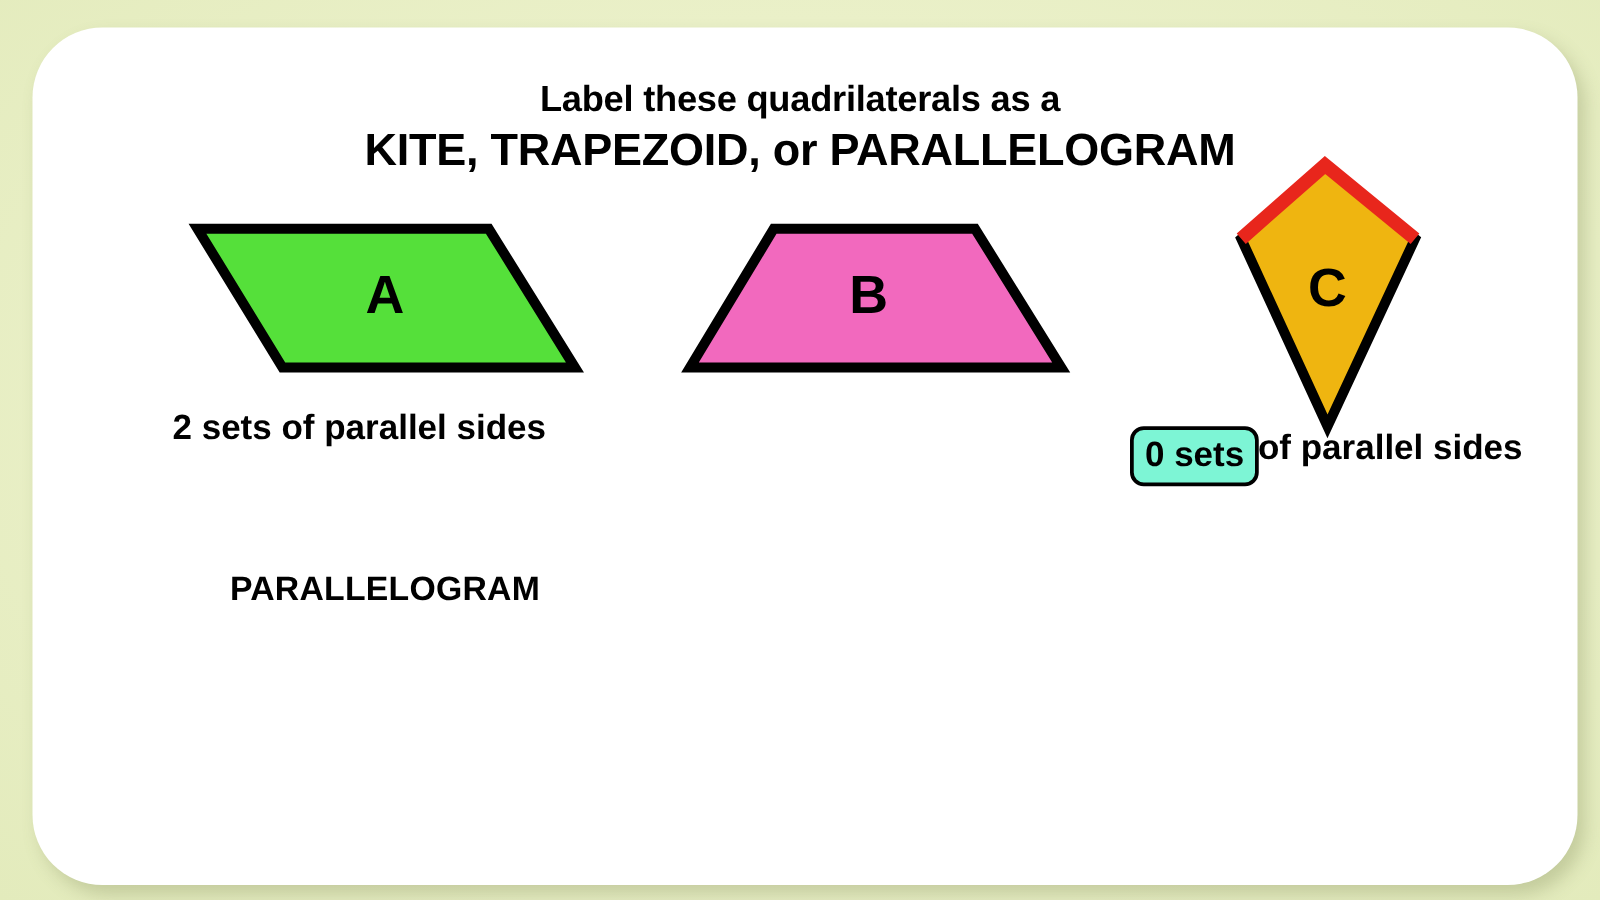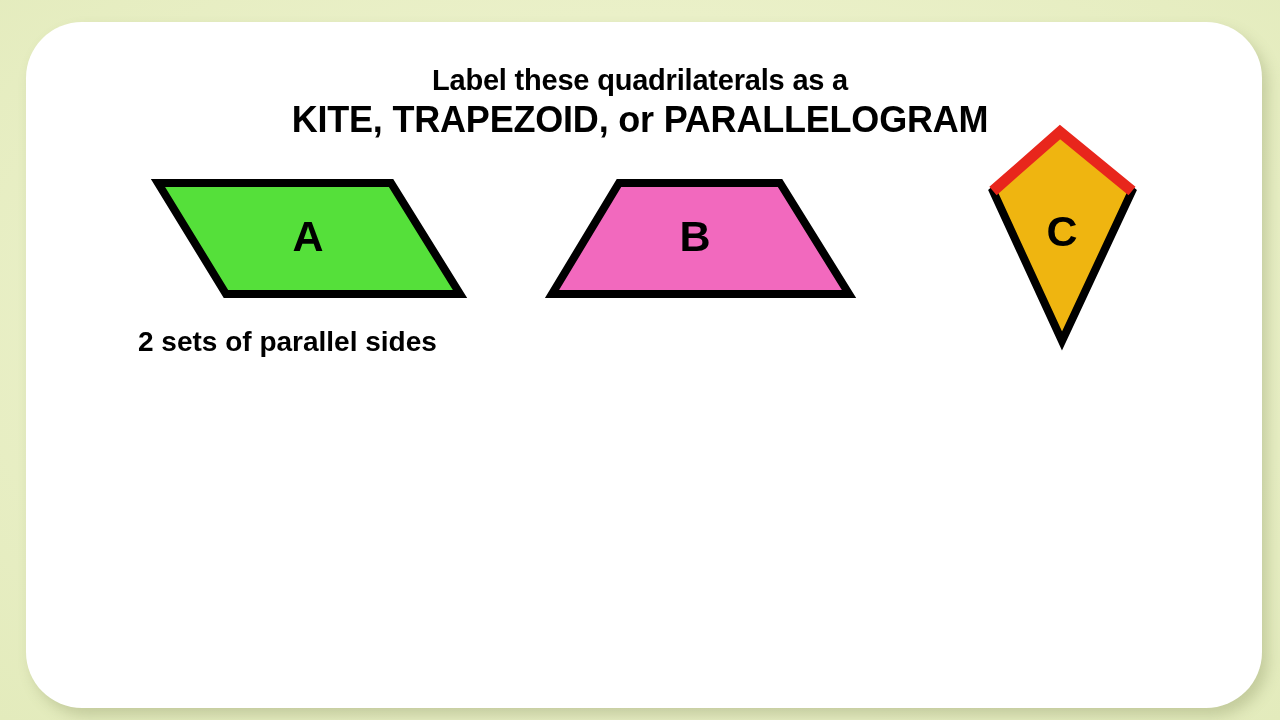--- a/index.html
+++ b/index.html
@@ -117,28 +117,30 @@
   <div class="title-block">
     <div>Label these quadrilaterals as a</div>
     <div class="title-line-2">KITE, TRAPEZOID, or PARALLELOGRAM</div>
   </div>
 
   <svg class="shape-svg" id="shape-a-group" viewBox="0 0 320 132">
     <polygon points="8,11 241,11 310,122 76,122" fill="#55e03a" stroke="#000000" stroke-width="8" stroke-linejoin="miter"></polygon>
   </svg>
   <div class="shape-letter" id="letter-a">A</div>
   <div class="desc" id="desc-a">2 sets of parallel sides</div>
+  <div class="answer" id="answer-a">PARALLELOGRAM</div>
 
   <svg class="shape-svg" id="shape-b-group" viewBox="0 0 315 132">
     <polygon points="76,11 237,11 306,122 9,122" fill="#f269be" stroke="#000000" stroke-width="8" stroke-linejoin="miter"></polygon>
   </svg>
   <div class="shape-letter" id="letter-b">B</div>
 
   <svg class="shape-svg" id="shape-c-group" viewBox="0 0 158 228">
 
     <polygon points="76,10 148,69 78,219 9,69" fill="#efb510" stroke="#000000" stroke-width="8" stroke-linejoin="miter"></polygon>
 
     <polyline points="9,69 76,10 148,69" fill="none" stroke="#e8261c" stroke-width="11" stroke-linejoin="miter" stroke-linecap="butt"></polyline>
   </svg>
   <div class="shape-letter" id="letter-c">C</div>
 
+  <div id="desc-c"><span class="highlight-chip">0 sets</span><span>of parallel sides</span></div>
 
 </div>
 
 </body></html>

